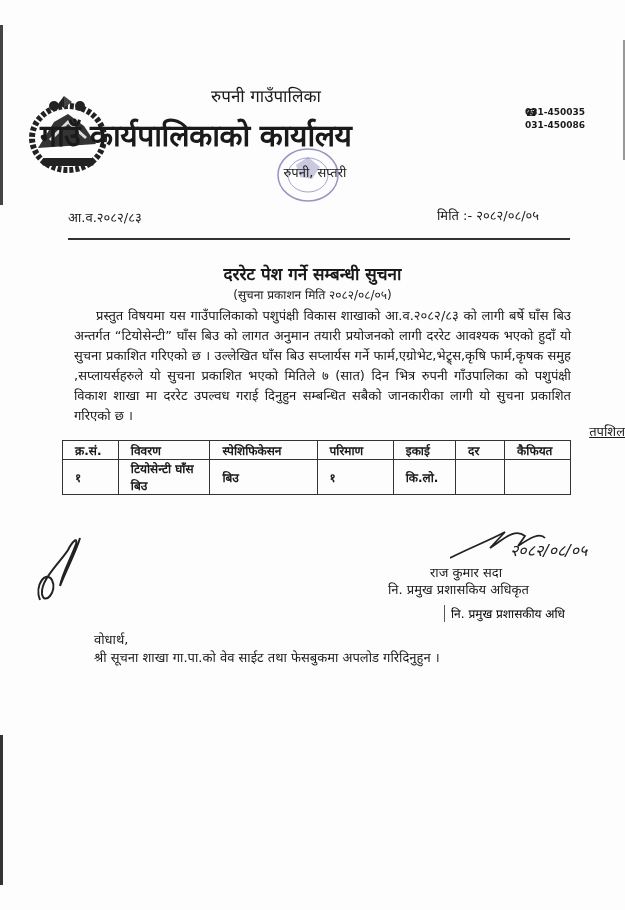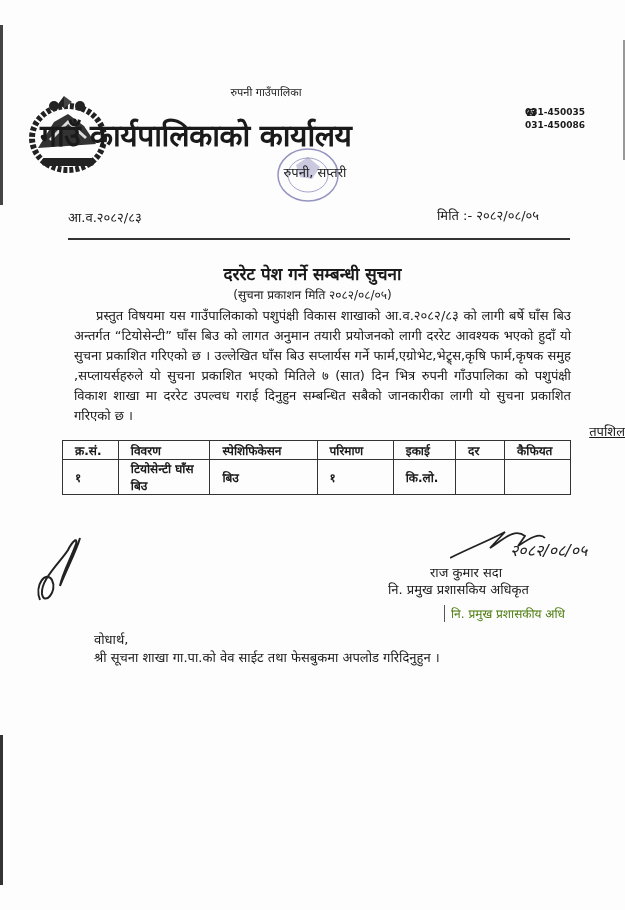--- a/index.html
+++ b/index.html
@@ -3,42 +3,42 @@
 <meta charset="utf-8">
 <style>
   html, body { margin:0; padding:0; }
   body { width:625px; height:910px; background:#fdfdfd; position:relative; overflow:hidden;
          font-family:"DejaVu Sans", sans-serif; color:#1a1a1a; }
   .edge-l { position:absolute; left:0; top:25px; width:3px; height:180px; background:#444; }
   .edge-l2 { position:absolute; left:0; top:735px; width:3px; height:150px; background:#333; }
   .edge-r { position:absolute; right:0; top:40px; width:2px; height:120px; background:#999; }
   .abs { position:absolute; }
   .emblem { left:24px; top:92px; width:88px; height:86px; }
-  .org-name { left:0; width:508px; top:84px; text-align:center; font-size:11px; font-family:"DejaVu Sans", sans-serif; padding-left:24px; box-sizing:border-box;}
+  .org-name { left:0; width:508px; top:84px; text-align:center; font-size:17px; font-family:"DejaVu Sans", sans-serif; padding-left:24px; box-sizing:border-box;}
   .office { left:0; width:625px; top:114px; text-align:left; font-size:30px; font-weight:bold; padding-left:40px; box-sizing:border-box; letter-spacing:-0.5px;}
   .phones { left:525px; top:106px; font-size:9px; font-weight:bold; line-height:13px; }
   .phones .ph-icon { position:absolute; left:0; top:0; font-size:10px;}
   .phones .nums { }
   .address { left:0; width:550px; top:163px; text-align:center; font-size:13px; line-height:20px; padding-left:80px; box-sizing:border-box;}
   .stamp { left:268px; top:145px; width:80px; height:75px; }
   .fy { left:68px; top:208px; font-size:13px; }
   .date { left:437px; top:206px; font-size:13px; }
   .rule { left:68px; top:238px; width:502px; height:2px; background:#333; }
   .title { left:0; width:625px; top:262px; text-align:center; font-size:17px; font-weight:bold; }
   .subtitle { left:0; width:625px; top:286px; text-align:center; font-size:12px; }
   .body-text { left:70px; top:302px; width:505px; font-size:13px; line-height:20px; text-align:justify; }
   .body-text .p { text-indent:22px; margin:4px; }
   .annex { left:0; width:625px; top:422px; text-align:right; font-size:13px; text-decoration:underline; }
   table.items { position:absolute; left:62px; top:440px; width:509px; border-collapse:collapse; font-size:12px; }
   table.items td, table.items th { border:1.5px solid #333; height:18px; padding:0 12px; font-weight:bold; text-align:left; }
   .sig-left { left:32px; top:530px; width:55px; height:80px; }
   .sig-right { left:450px; top:518px; width:170px; height:50px; }
   .signer { left:430px; top:563px; font-size:13px; }
   .designation { left:388px; top:580px; font-size:13px; }
-  .desig-stamp { left:444px; top:605px; font-size:12px; color:#4d7c0f; border-left:1.5px solid #555; padding-left:6px; }
+  .desig-stamp { left:444px; top:605px; font-size:12px; color:#000000; border-left:1.5px solid #555; padding-left:6px; }
   .cc-label { left:94px; top:630px; font-size:13px; }
   .cc-text { left:94px; top:648px; font-size:13px; }
 </style>
 </head>
 <body>
 
 <div class="edge-l"></div>
 <div class="edge-l2"></div>
 <div class="edge-r"></div>
 

